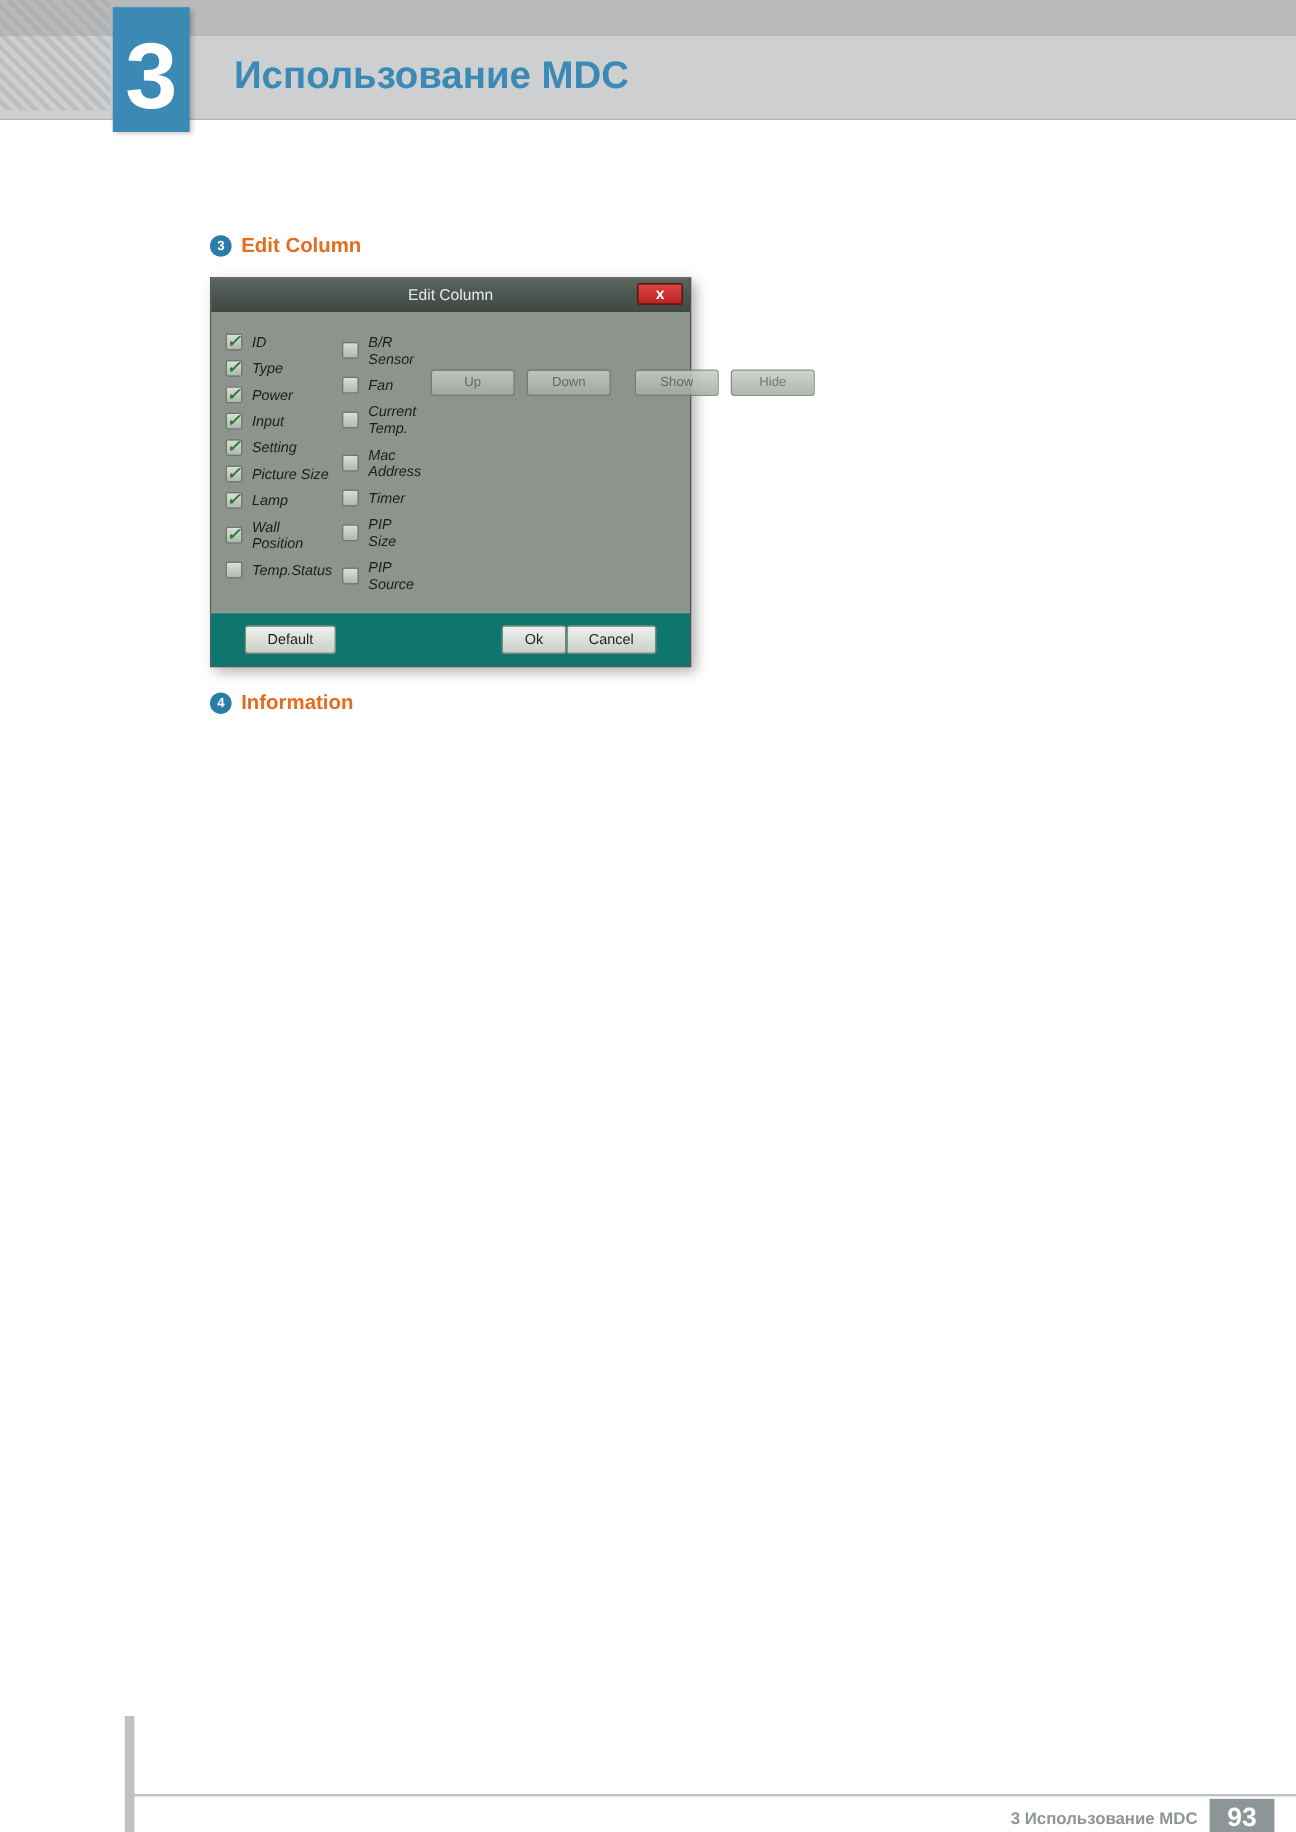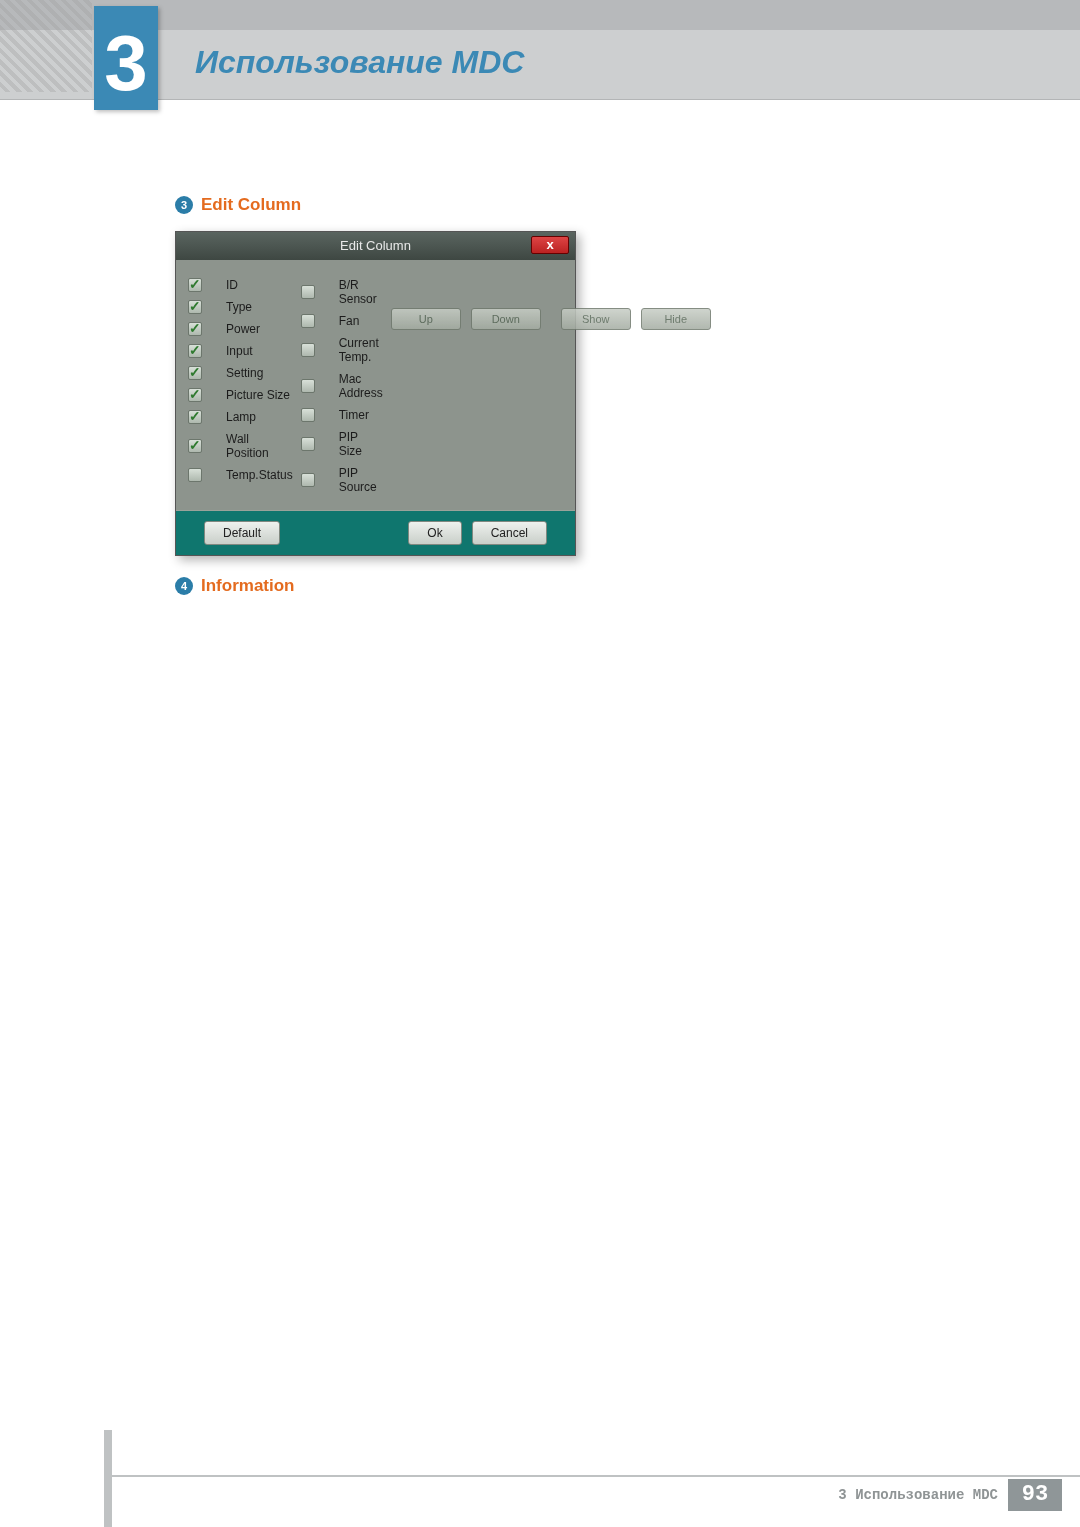--- a/index.html
+++ b/index.html
@@ -54,21 +54,20 @@
     color: #fff;
     line-height: 1;
     font-family: Arial, sans-serif;
   }
   .chapter-title {
     position: absolute;
     top: 44px; left: 195px;
     font-size: 32px;
     font-weight: bold;
     color: #3b89b5;
-    font-style: italic;
   }
   .content {
     position: absolute;
     top: 195px;
     left: 175px;
     right: 100px;
   }
   .section-row {
     display: flex;
     align-items: center;
@@ -127,23 +126,24 @@
     gap: 8px;
     min-height: 250px;
   }
   .col { display: flex; flex-direction: column; gap: 8px; }
   .col1 { width: 130px; }
   .col2 { width: 130px; }
   .col3 { flex: 1; display: flex; flex-direction: row; gap: 10px; padding-top: 30px; align-items: flex-start; }
   .chk-row {
     display: flex;
     align-items: center;
-    gap: 24px;
+    gap: 8px;
     font-size: 12px;
     color: #1c1c1c;
+    font-style: italic;
   }
   .chk {
     width: 14px; height: 14px;
     background: linear-gradient(#d8e0d8, #aeb8ae);
     border: 1px solid #6c766c;
     border-radius: 2px;
     position: relative;
     flex-shrink: 0;
   }
   .chk.on::after {
@@ -194,22 +194,21 @@
     position: absolute;
     left: 104px;
     top: 1430px;
     bottom: 0;
     width: 8px;
     background: #bfc2c3;
   }
   .footer {
     position: absolute;
     left: 0; right: 0; bottom: 0;
-    height: 52px;
-    font-family: Liberation Mono, monospace;
+    height: 32px;
   }
   .footer-rule {
     position: absolute;
     left: 104px; right: 0; top: 0;
     height: 2px;
     background: #bfc2c3;
   }
   .footer-text {
     position: absolute;
     right: 82px; top: 12px;
@@ -328,21 +327,21 @@
         <div class="side-btn">Up</div>
         <div class="side-btn">Down</div>
         <div class="side-gap"></div>
         <div class="side-btn">Show</div>
         <div class="side-btn">Hide</div>
       </div>
     </div>
     <div class="dialog-footer">
       <div class="dlg-btn">Default</div>
       <div class="dlg-spacer"></div>
-      <div class="dlg-btn" style="margin-right:10px">Ok</div>
+      <div class="dlg-btn" style="">Ok</div>
       <div class="dlg-btn">Cancel</div>
     </div>
   </div>
 
 
   <div class="section-row">
     <div class="num-bullet">4</div>
     <div class="section-title">Information</div>
   </div>
 

